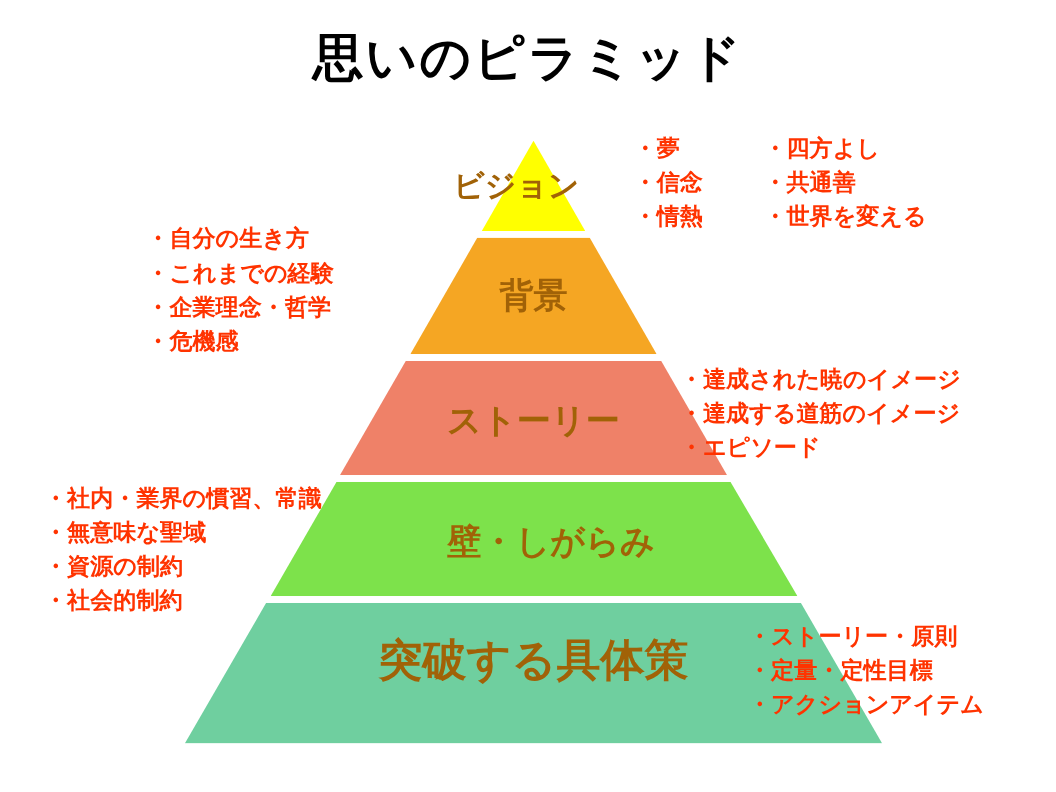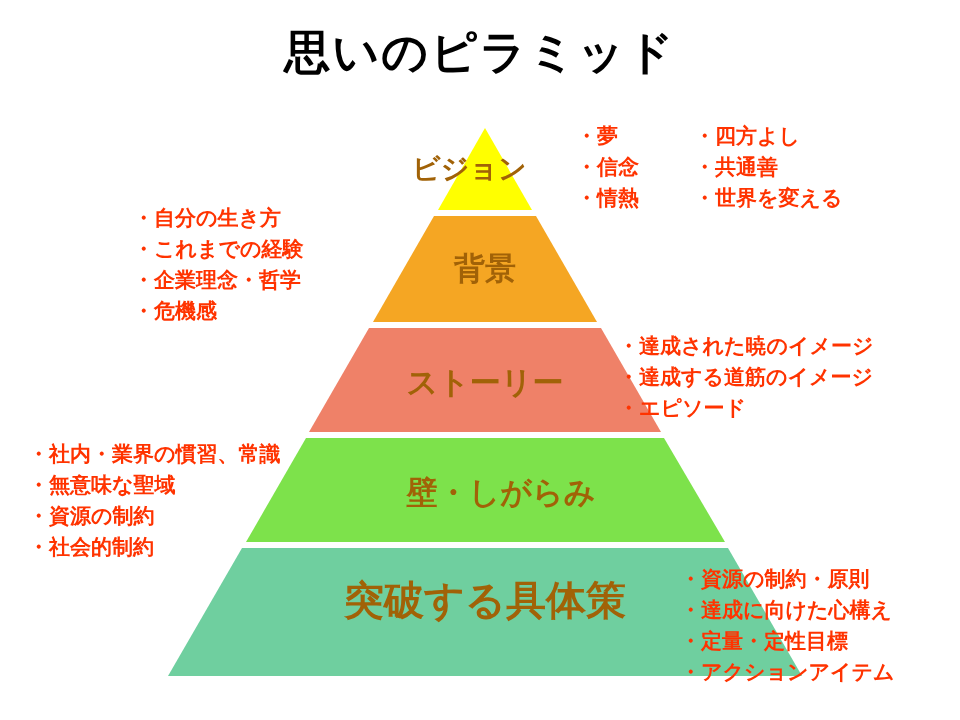--- a/index.html
+++ b/index.html
@@ -35,21 +35,21 @@
   .lab4{top:573px;left:485px;transform:translateX(-50%);font-size:40px;}
 
   .ann{
     position:absolute;color:#ff3300;font-weight:bold;
     font-size:21px;line-height:31px;white-space:nowrap;
   }
   .ann0{top:120px;left:576px;}
   .ann1{top:120px;left:694px;}
   .ann2{top:202px;left:133px;}
   .ann3{top:330px;left:618px;}
-  .ann4{top:438px;left:28px;}
+  .ann4{top:438px;left:40px;}
   .ann5{top:563px;left:680px;}
 </style>
 </head>
 <body>
 
 <div class="slide">
 
   <h1 class="title">思いのピラミッド</h1>
 
   <div class="pyr-layer l0" style="background: rgb(255, 255, 0);"></div>
@@ -90,19 +90,18 @@
   </div>
 
   <div class="ann ann4">
     <div class="ann-line">・社内・業界の慣習、常識</div>
     <div class="ann-line">・無意味な聖域</div>
     <div class="ann-line">・資源の制約</div>
     <div class="ann-line">・社会的制約</div>
   </div>
 
   <div class="ann ann5">
-    <div class="ann-line">・資源の制約・原則</div>
-    <div class="ann-line">・達成に向けた心構え</div>
+    <div class="ann-line">・ストーリー・原則</div>
     <div class="ann-line">・定量・定性目標</div>
     <div class="ann-line">・アクションアイテム</div>
   </div>
 
 </div>
 
 </body></html>

